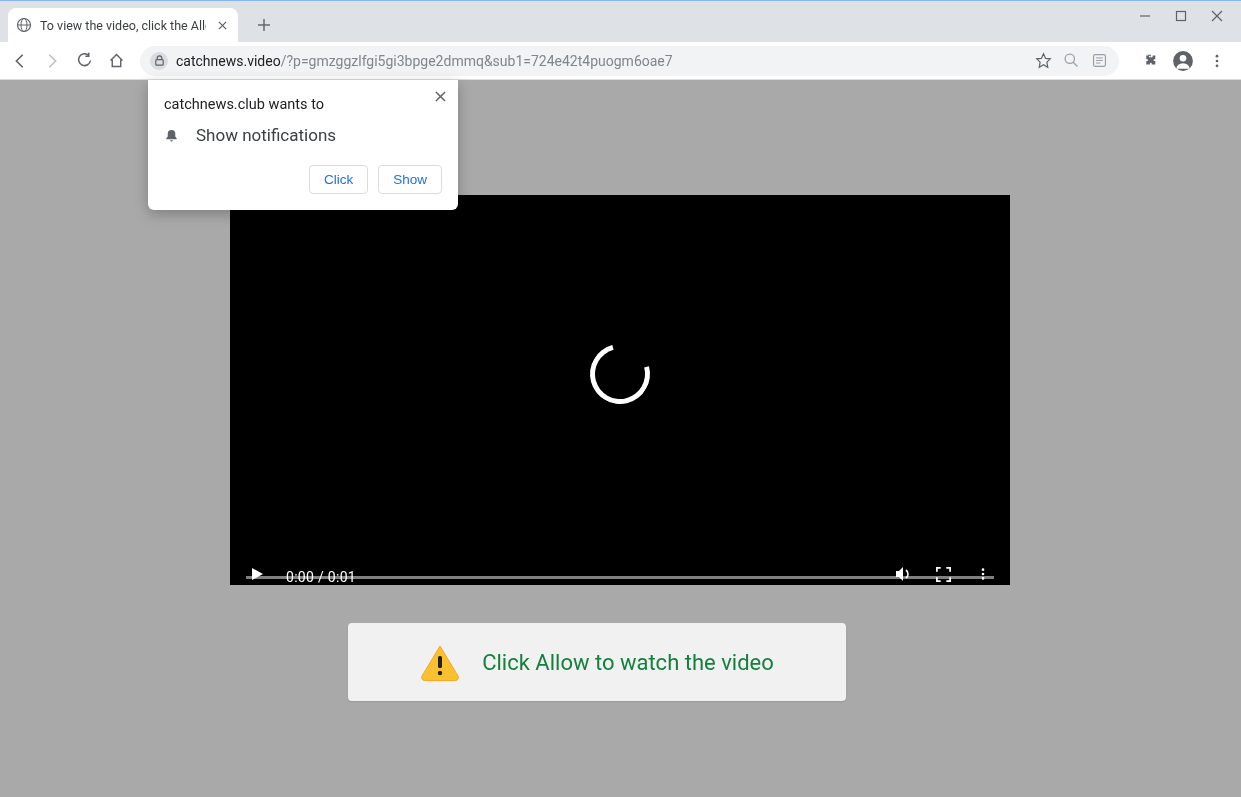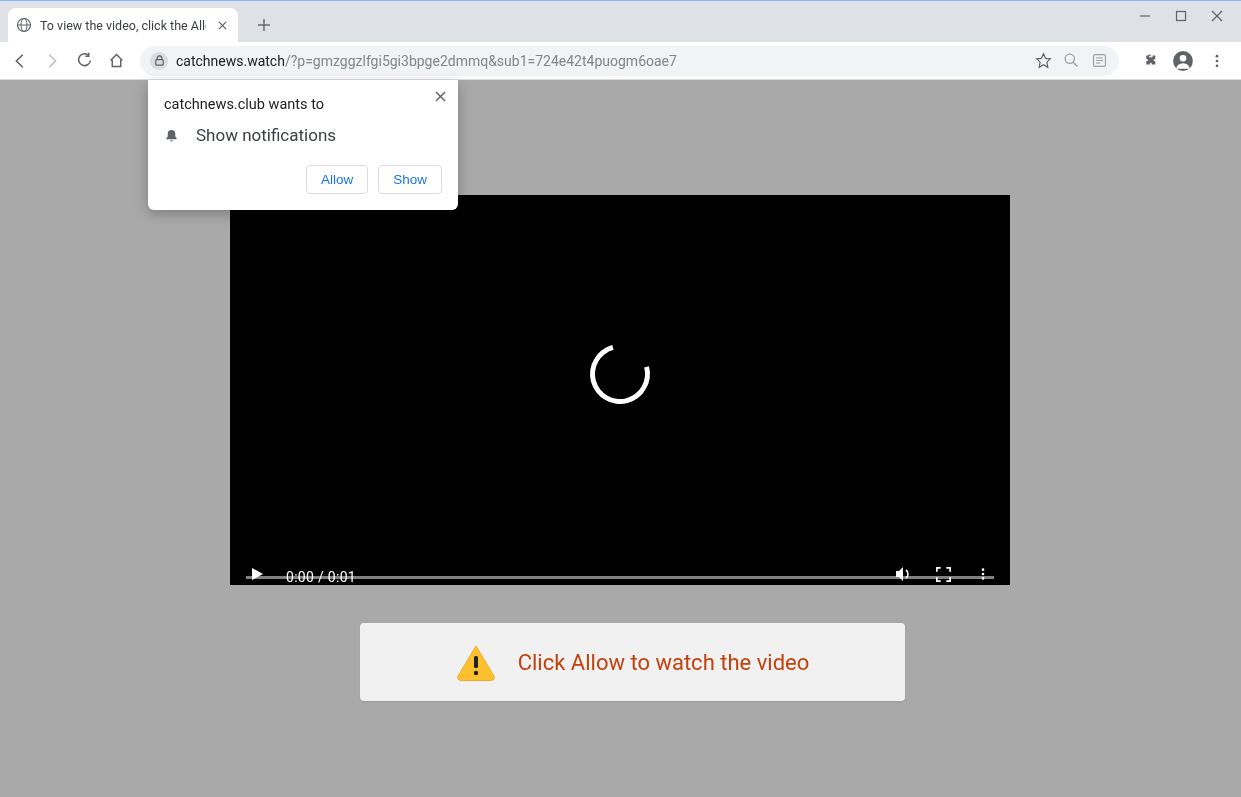--- a/index.html
+++ b/index.html
@@ -101,23 +101,23 @@
     .video-controls{
       position:absolute;left:0;right:0;bottom:0;height:55px;
       display:flex;align-items:flex-end;padding:0 16px;gap:18px;color:#fff;
     }
     .vc-btn{width:22px;height:22px;display:flex;align-items:center;justify-content:center;color:#fff;}
     .vc-time{font-size:14px;letter-spacing:0.3px;}
     .vc-spacer{flex:1;}
     .progress-bar{position:absolute;left:16px;right:16px;bottom:6px;height:3px;background:rgba(255,255,255,0.5);}
     
     .banner{
-      position:absolute;left:348px;top:543px;width:545px;height:78px;
+      position:absolute;left:348px;top:543px;width:498px;height:78px;
       background:#f1f1f1;border-radius:4px;display:flex;align-items:center;justify-content:center;gap:22px;
-      font-size:22px;color:#c2410c;box-shadow:0 1px 2px rgba(0,0,0,0.1);margin-left:12px;
+      font-size:22px;color:#15803d;box-shadow:0 1px 2px rgba(0,0,0,0.1);
     }
     .warn-icon{width:40px;height:40px;}
     
     .notif{
       position:absolute;left:148px;top:0;width:310px;background:#fff;border-radius:0 0 6px 6px;
       box-shadow:0 4px 14px rgba(0,0,0,0.25);padding:16px;z-index:10;
     }
     .notif-title{font-size:14.5px;color:#202124;margin-bottom:12px;}
     .notif-row{display:flex;align-items:center;gap:16px;font-size:17px;color:#3c4043;margin-bottom:20px;}
     .bell-icon{width:16px;height:16px;color:#5f6368;}
@@ -195,21 +195,21 @@
       </svg>
   </div>
   <div class="omnibox">
     <span class="lock-chip">
       <svg viewBox="0 0 14 14" width="13" height="13">
           <rect x="3" y="6" width="8" height="6" rx="1" fill="none" stroke="currentColor" stroke-width="1.3"></rect>
           <path d="M4.5 6 V4.5 a2.5 2.5 0 0 1 5 0 V6" fill="none" stroke="currentColor" stroke-width="1.3"></path>
         </svg>
     </span>
     <span class="url-text">
-      <span class="url-host">catchnews.watch</span><span class="url-path">/?p=gmzggzlfgi5gi3bpge2dmmq&amp;sub1=724e42t4puogm6oae7</span>
+      <span class="url-host">catchnews.video</span><span class="url-path">/?p=gmzggzlfgi5gi3bpge2dmmq&amp;sub1=724e42t4puogm6oae7</span>
     </span>
     <span class="omni-icon">
       <svg viewBox="0 0 20 20" width="17" height="17">
           <path d="M10 2 L12.5 7.5 L18 8 L14 12 L15 18 L10 15 L5 18 L6 12 L2 8 L7.5 7.5 Z" fill="none" stroke="currentColor" stroke-width="1.4"></path>
         </svg>
     </span>
     <span class="omni-icon" style="color:#9aa0a6;">
       <svg viewBox="0 0 20 20" width="17" height="17">
           <circle cx="8" cy="8" r="5.5" fill="none" stroke="currentColor" stroke-width="1.5"></circle>
           <line x1="12" y1="12" x2="17" y2="17" stroke="currentColor" stroke-width="1.5"></line>
@@ -305,18 +305,18 @@
     <div class="notif-row">
       <span class="bell-icon">
         <svg viewBox="0 0 16 16" width="15" height="15">
             <path d="M8 2 a4 4 0 0 1 4 4 v3 l1.5 2 v1 h-11 v-1 l1.5 -2 v-3 a4 4 0 0 1 4 -4 z" fill="currentColor"></path>
             <path d="M6.5 13 a1.5 1.5 0 0 0 3 0" fill="currentColor"></path>
           </svg>
       </span>
       <span>Show notifications</span>
     </div>
     <div class="notif-btns">
-      <button class="notif-btn">Allow</button>
+      <button class="notif-btn">Click</button>
       <button class="notif-btn">Show</button>
     </div>
   </div>
 
 </div>
 
 </body></html>

